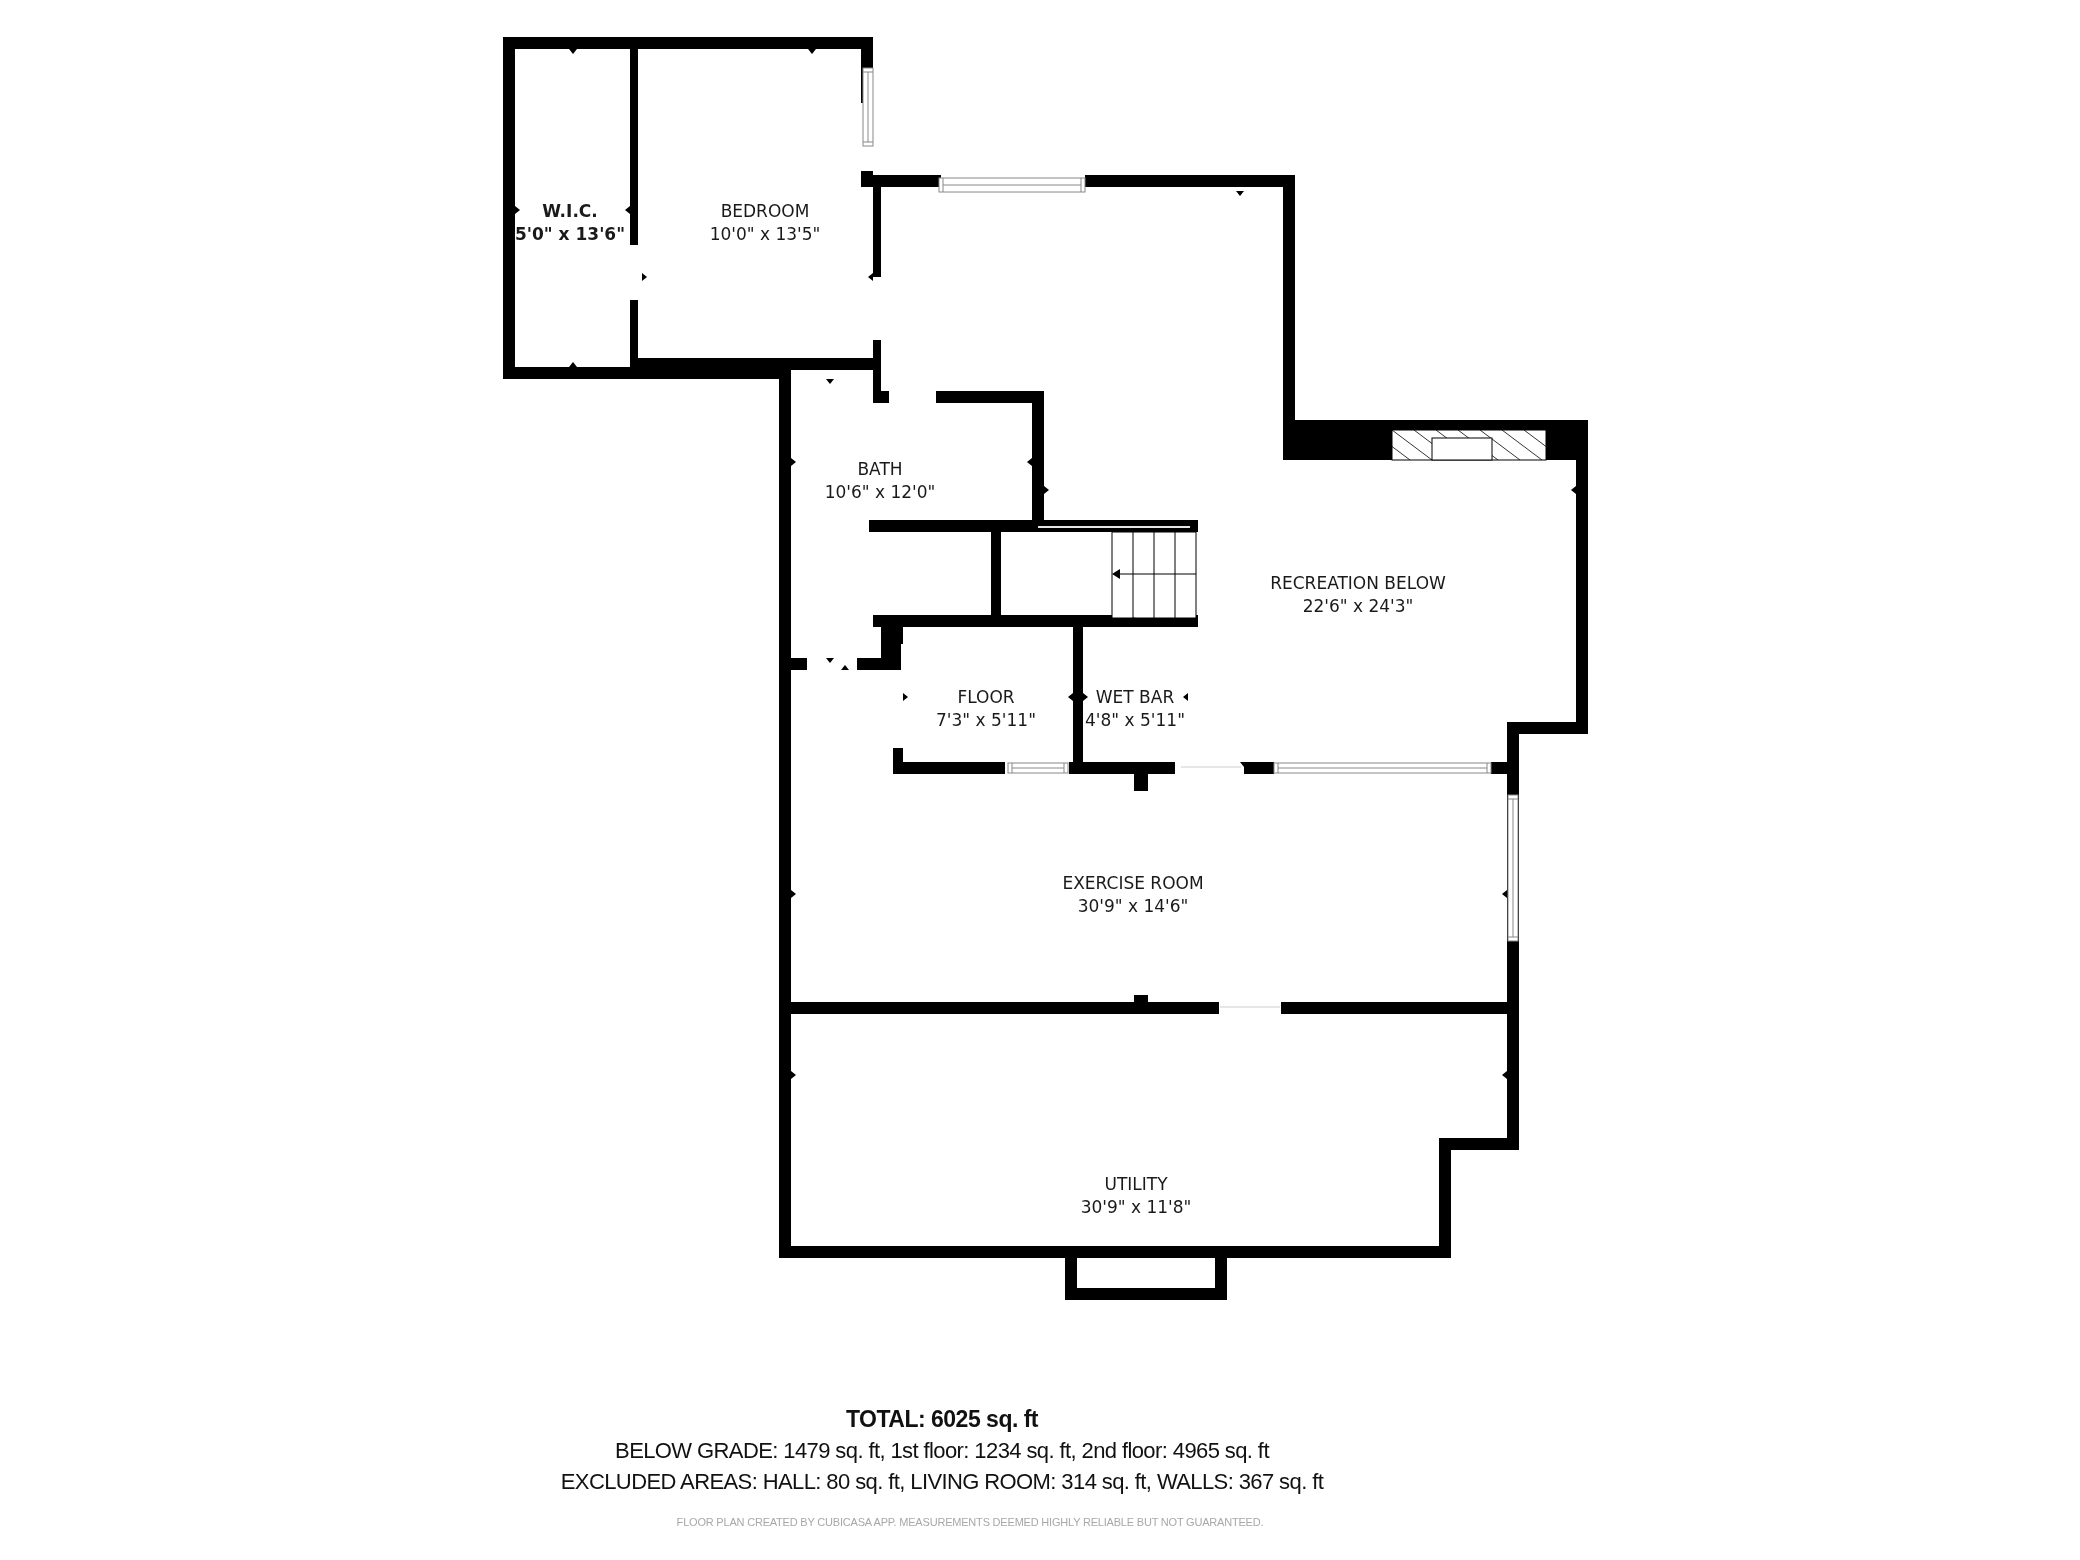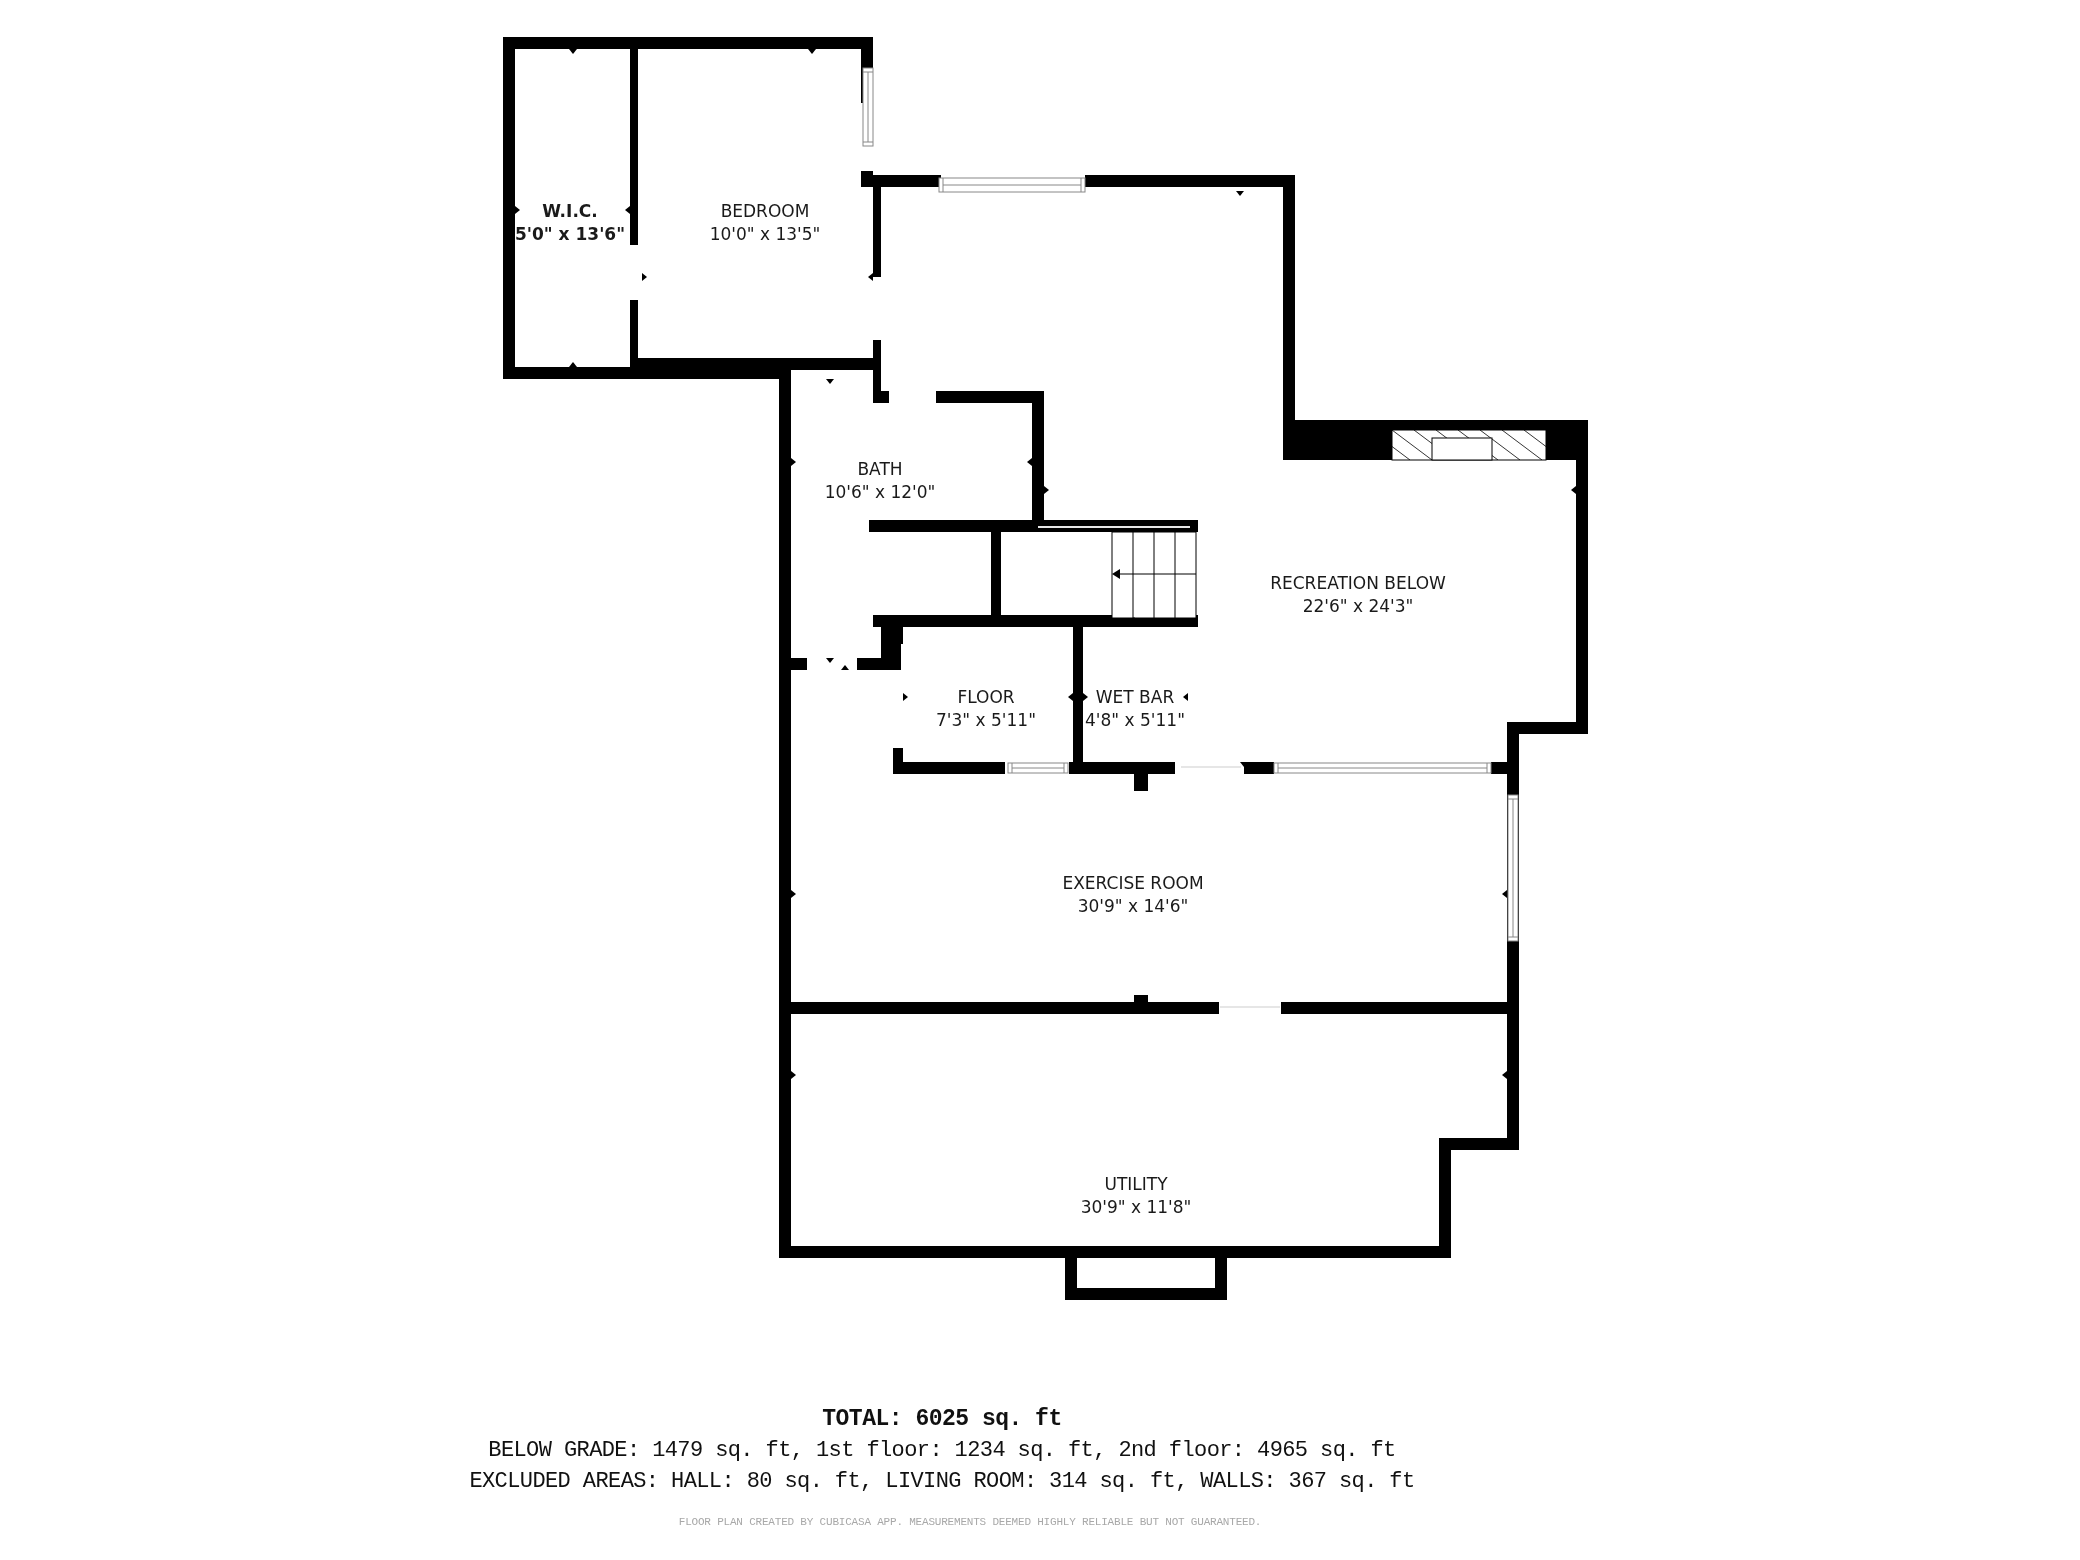--- a/index.html
+++ b/index.html
@@ -1,19 +1,19 @@
 <!DOCTYPE html>
 <html><head>
   <meta charset="utf-8">
   <style>
     html, body { margin:0; padding:0; background:#ffffff; }
     body { width:2080px; height:1560px; position:relative; overflow:hidden; font-family:"Liberation Sans", sans-serif; }
     #plan { position:absolute; left:0; top:0; width:2080px; height:1560px; }
     .room-label { position:absolute; text-align:center; color:#1a1a1a; font-family:"DejaVu Sans", sans-serif; font-size:17px; line-height:23px; transform:translateX(-50%); white-space:nowrap; }
-    .footer { position:absolute; left:0; width:1884px; text-align:center; color:#111; font-family:Liberation Mono, monospace; }
+    .footer { position:absolute; left:0; width:1884px; text-align:center; color:#111; font-family:Liberation Sans, sans-serif; }
     .footer-total { top:1406px; font-size:23px; font-weight:bold; letter-spacing:-0.5px; }
     .footer-line { font-size:22px; letter-spacing:-0.6px; }
     .footer-l1 { top:1438px; }
     .footer-l2 { top:1469px; }
     .footer-credit { top:1516px; font-size:11px; color:#a8a8a8; letter-spacing:-0.2px;margin-left:28px; }
   </style>
 </head>
 <body>
 
 <svg id="plan" xmlns="http://www.w3.org/2000/svg" width="2080" height="1560" viewBox="0 0 2080 1560">

